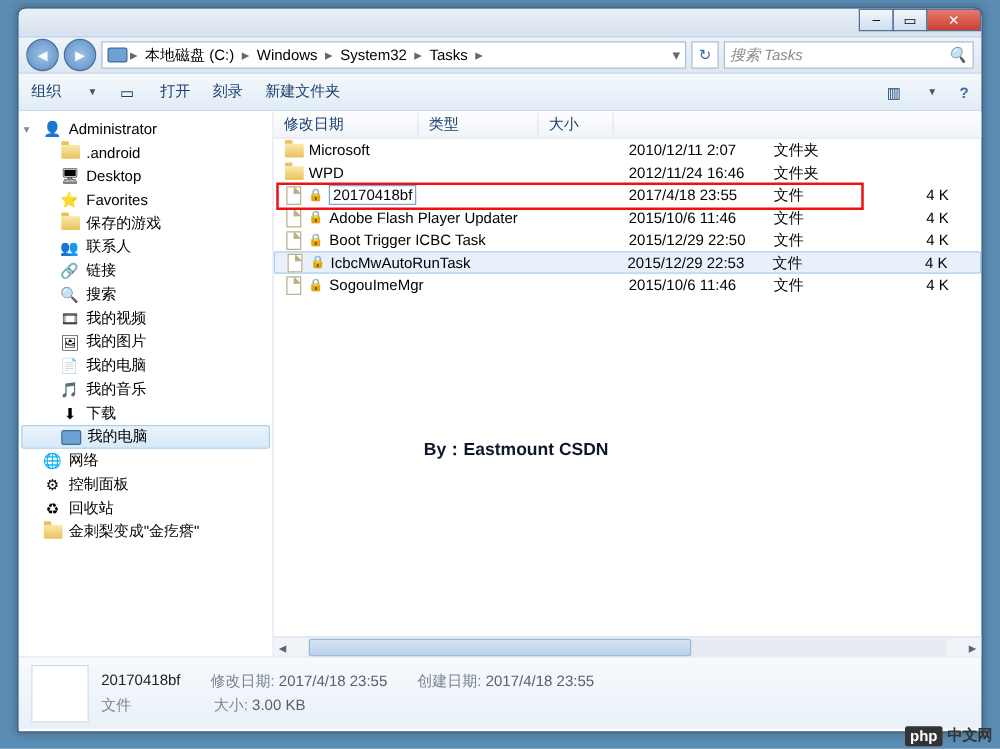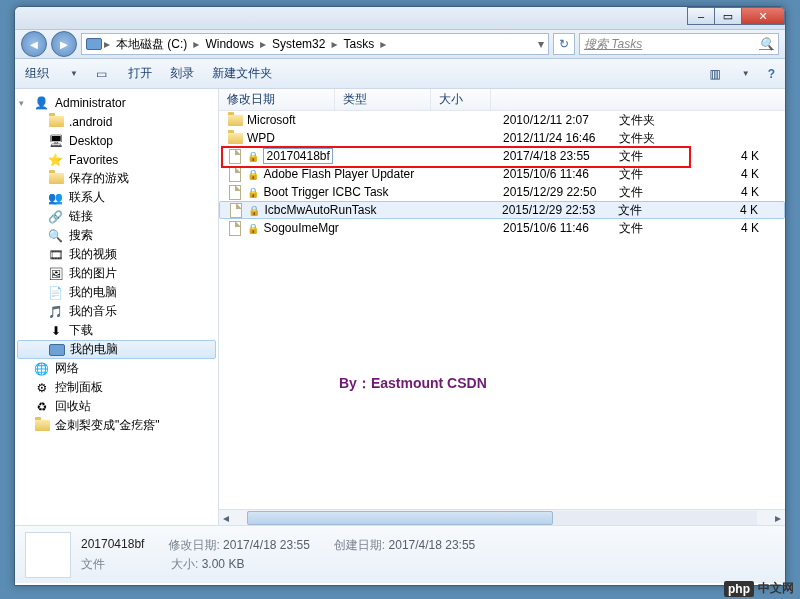--- a/index.html
+++ b/index.html
@@ -8,21 +8,21 @@
   .titlebar { height: 22px; background: linear-gradient(#e9eff7,#d6e2f0); border-radius: 6px 6px 0 0; display:flex; justify-content:flex-end; align-items:flex-start; }
   .winbtns { display:flex; }
   .winbtn { width:28px; height:18px; border:1px solid #5a7090; margin-left:-1px; display:flex; align-items:center; justify-content:center; font-size:11px; background:linear-gradient(#f3f7fb,#cfdef0); }
   .winbtn.close { width:44px; background:linear-gradient(#e67a6e,#c9402f); color:#fff; border-radius:0 4px 0 0;}
   .addrbar { height:30px; background:linear-gradient(#eef3fa,#dde8f4); border-top:1px solid #b8c9de; border-bottom:1px solid #b8c9de; display:flex; align-items:center; padding:0 6px; gap:4px;}
   .navbtn { width:26px; height:26px; border-radius:50%; background:radial-gradient(#9fc3e8,#5b8cc3); border:1px solid #4a6f9a; display:flex; align-items:center; justify-content:center; color:#fff; font-size:13px;}
   .crumbs { flex:1; height:22px; background:#fff; border:1px solid #a8bdd6; display:flex; align-items:center; padding:0 4px; gap:2px; overflow:hidden;}
   .crumbs .seg { display:flex; align-items:center; gap:4px; padding:0 4px;}
   .crumbs .sep { color:#666; }
   .refresh { width:22px; height:22px; border:1px solid #a8bdd6; background:#fff; display:flex; align-items:center; justify-content:center; color:#3a6ea5;}
-  .searchbox { width:200px; height:22px; border:1px solid #a8bdd6; background:#fff; display:flex; align-items:center; padding:0 4px; color:#888; font-style:italic;text-decoration:underline;}
+  .searchbox { width:200px; height:22px; border:1px solid #a8bdd6; background:#fff; display:flex; align-items:center; padding:0 4px; color:#888; font-style:italic;}
   .toolbar { height:30px; background:linear-gradient(#f4f8fc,#e2ecf6); border-bottom:1px solid #cdd9e8; display:flex; align-items:center; padding:0 10px; gap:18px; color:#1a3e6e;}
   .toolbar .spacer{flex:1;}
   .toolbar .tb-item{display:flex;align-items:center;gap:21px;}
   .toolbar .dd{font-size:8px;color:#456;}
   .body { display:flex; height:436px; }
   .nav { width:204px; border-right:1px solid #d9e2ec; overflow:hidden; padding:4px 0; background:#fff;}
   .nav .item{display:flex;align-items:center;gap:5px;height:19px;padding:0 4px 0 18px; white-space:nowrap;}
   .nav .item.lv0{padding-left:4px;}
   .nav .item.sel{background:linear-gradient(#eaf3fb,#d7e9f9);border:1px solid #a9cdee;border-radius:2px;margin:0 2px;padding-left:16px;}
   .nav .chev{width:10px;color:#888;font-size:9px;display:inline-block;}
@@ -35,21 +35,21 @@
   .rows{flex:1;position:relative;overflow:hidden;}
   .row{display:flex;align-items:center;height:18px;}
   .row .cell{padding:16px 8px;overflow:hidden;white-space:nowrap;}
   .c-name{width:276px;display:flex;align-items:center;gap:4px;}
   .c-date{width:116px;}
   .c-type{width:96px;}
   .c-size{width:60px;text-align:right;}
   .row.hl{background:#e8f1fb;border:1px solid #a9cdee;border-radius:2px;}
   .row.hl .c-name{width:274px;}
   .redbox{position:absolute;border:2px solid #e11;pointer-events:none;}
-  .watermark{position:absolute;color:#701a75;font-weight:bold;font-size:14px;margin-top:24px;}
+  .watermark{position:absolute;color:#0f172a;font-weight:bold;font-size:14px;}
   .lock{color:#d9a400;font-size:10px;}
   .hscroll{height:16px;border-top:1px solid #d9e2ec;background:#f0f3f7;display:flex;align-items:center;}
   .hscroll .track{flex:1;height:14px;background:#e7ecf2;position:relative;margin:0 14px;}
   .hscroll .thumb{position:absolute;left:0;top:0;height:14px;width:60%;background:linear-gradient(#d4e4f4,#b9d2ec);border:1px solid #9fb8d4;border-radius:2px;}
   .hscroll .arr{width:14px;height:14px;display:flex;align-items:center;justify-content:center;color:#567;}
   .details{height:58px;border-top:1px solid #d9e2ec;background:linear-gradient(#f7fafd,#e9f0f8);display:flex;align-items:center;padding:4px 10px;gap:10px;}
   .details .thumb{width:46px;height:46px;background:#fff;border:1px solid #d0dae6;}
   .details .info{display:flex;flex-direction:column;gap:2px;}
   .details .line1{display:flex;gap:24px;color:#55606b;}
   .details .fname{color:#222;}

